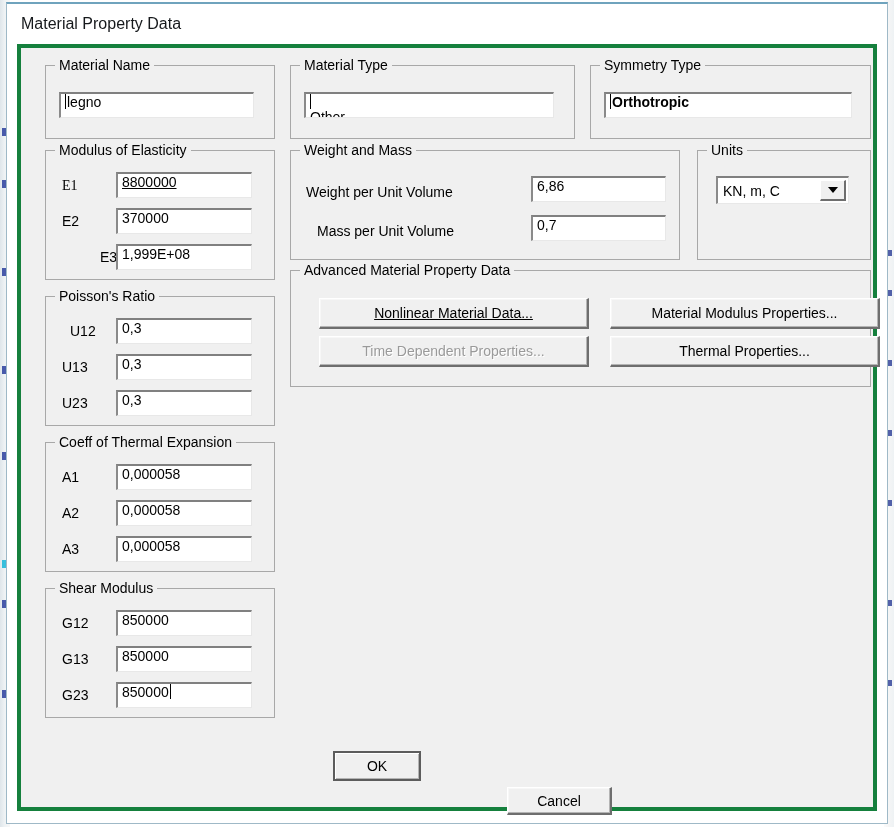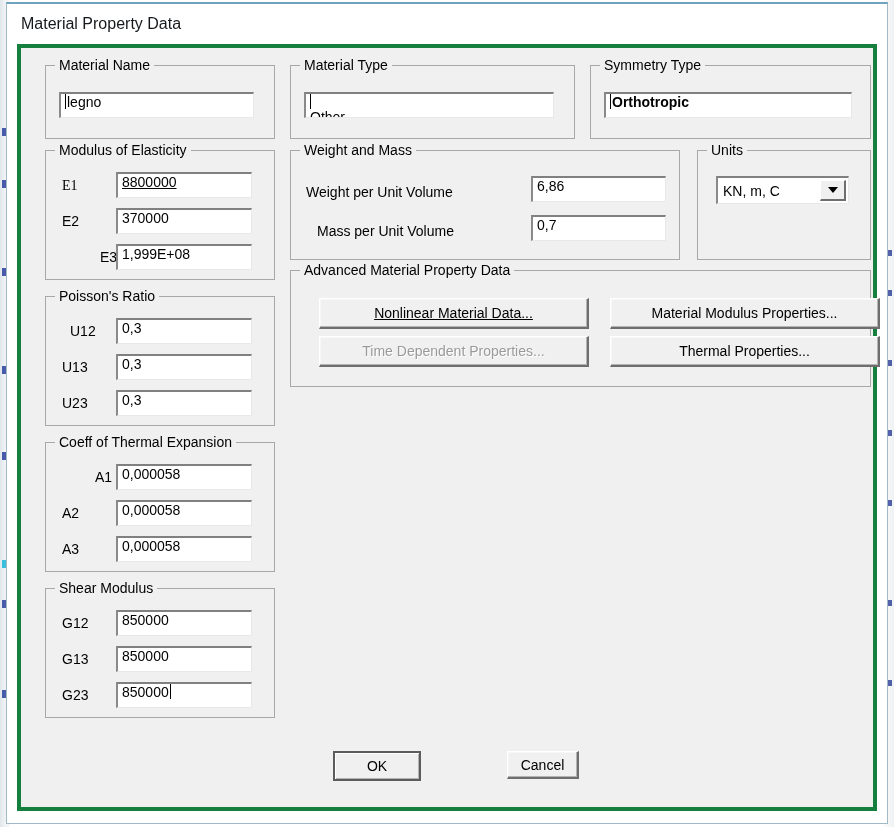--- a/index.html
+++ b/index.html
@@ -280,21 +280,21 @@
 
       <span class="lbl" style="left:16px;top:98px;">U23</span>
       <div class="field" style="left:70px;top:93px;width:136px;height:26px;">
         <span>0,3</span>
       </div>
     </div>
 
     <div class="group" style="left:24px;top:394px;width:230px;height:130px;">
       <span class="legend">Coeff of Thermal Expansion</span>
 
-      <span class="lbl" style="left:16px;top:26px;margin-left:33px;">A1</span>
+      <span class="lbl" style="left:16px;top:26px;">A1</span>
       <div class="field" style="left:70px;top:21px;width:136px;height:26px;">
         <span>0,000058</span>
       </div>
 
       <span class="lbl" style="left:16px;top:62px;">A2</span>
       <div class="field" style="left:70px;top:57px;width:136px;height:26px;">
         <span>0,000058</span>
       </div>
 
       <span class="lbl" style="left:16px;top:98px;">A3</span>
@@ -319,18 +319,18 @@
       <span class="lbl" style="left:16px;top:98px;">G23</span>
       <div class="field caret" style="left:70px;top:93px;width:136px;height:26px;">
         <span>850000</span>
       </div>
     </div>
 
     <div class="btn default" style="left:312px;top:703px;width:88px;height:30px;">
       <span>OK</span>
     </div>
 
-    <div class="btn" style="left:486px;top:703px;width:72px;height:28px;">
+    <div class="btn" style="left:486px;top:739px;width:105px;height:28px;">
       <span>Cancel</span>
     </div>
 
   </div>
 </div>
 
 </body></html>

